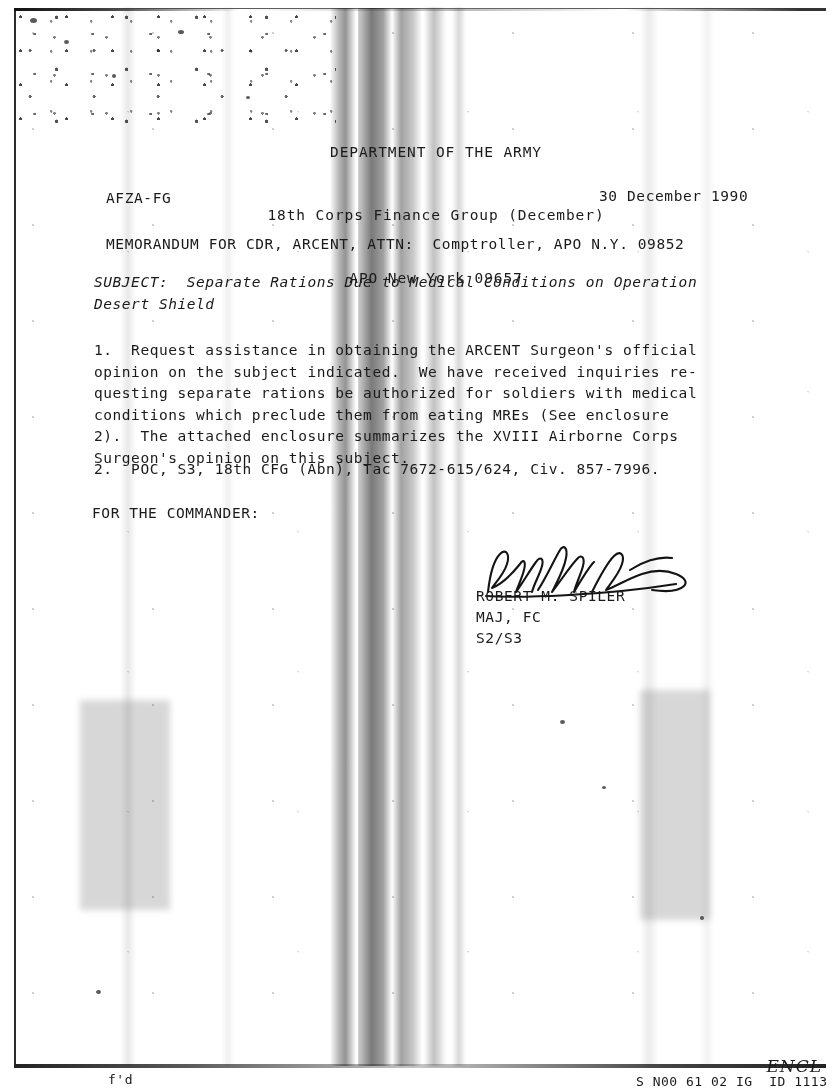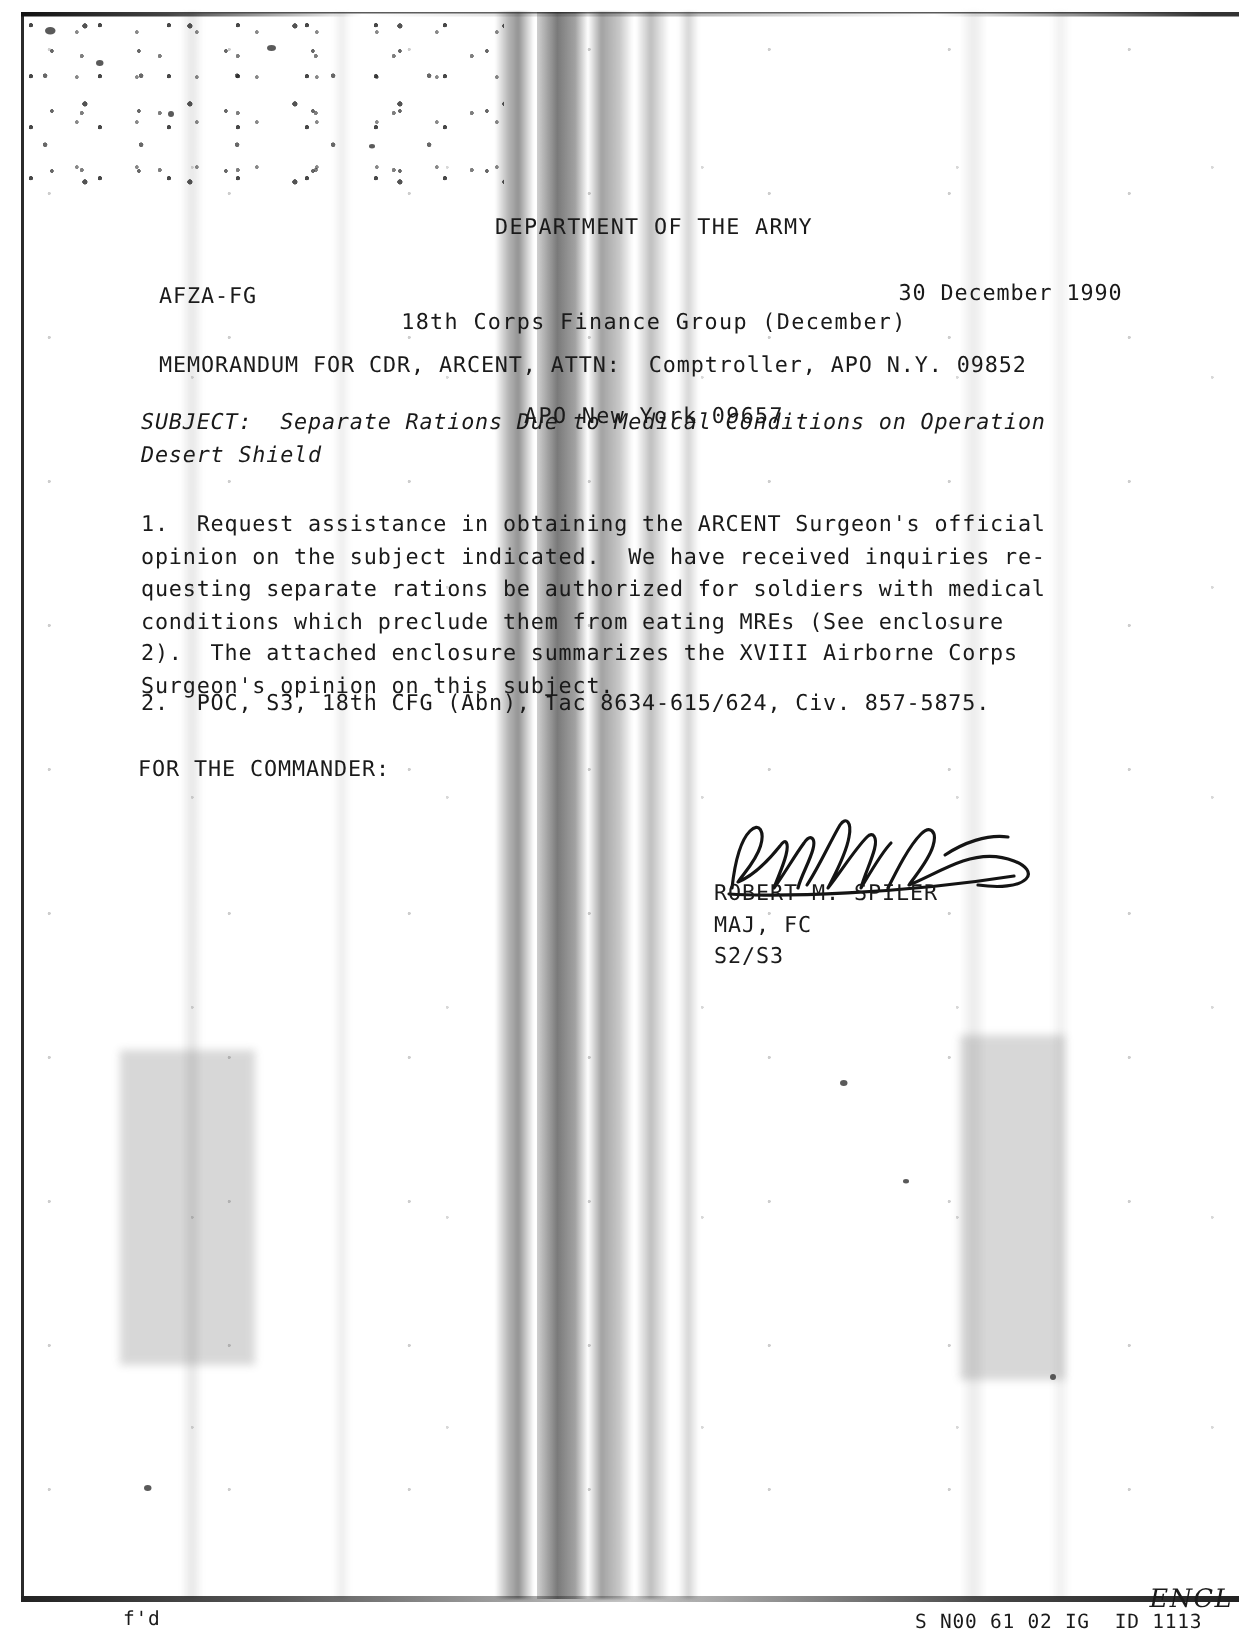--- a/index.html
+++ b/index.html
@@ -169,20 +169,21 @@
     top: 540px;
     width: 230px;
     height: 70px;
     pointer-events: none;
   }
   .footer-mark {
     position: absolute;
     font-size: 13px;
     letter-spacing: .5px;
     white-space: pre;
+    margin-left: 26px;
   }
   .encl-mark {
     position: absolute;
     right: 18px;
     top: 1056px;
     font-family: "DejaVu Serif", "Liberation Serif", serif;
     font-style: italic;
     font-size: 17px;
     letter-spacing: 1px;
   }
@@ -243,21 +244,21 @@
   <div class="para" style="left:94px; top:272px; width:700px;font-style:italic;">SUBJECT:  Separate Rations Due to Medical Conditions on Operation
 Desert Shield</div>
 
   <div class="para" style="left:94px; top:340px; width:712px;">1.  Request assistance in obtaining the ARCENT Surgeon's official
 opinion on the subject indicated.  We have received inquiries re-
 questing separate rations be authorized for soldiers with medical
 conditions which preclude them from eating MREs (See enclosure
 2).  The attached enclosure summarizes the XVIII Airborne Corps
 Surgeon's opinion on this subject.</div>
 
-  <div class="para" style="left:94px; top:459px; width:712px;">2.  POC, S3, 18th CFG (Abn), Tac 8634-615/624, Civ. 857-5875.</div>
+  <div class="para" style="left:94px; top:459px; width:712px;">2.  POC, S3, 18th CFG (Abn), Tac 7672-615/624, Civ. 857-7996.</div>
 
   <div class="doc-text" style="left:80px; top:503px;">FOR THE COMMANDER:</div>
 
   <svg class="signature" viewBox="0 0 230 70">
     <g fill="none" stroke="#141414" stroke-width="2.1" stroke-linecap="round" stroke-linejoin="round">
       <path d="M8 52 C10 34, 14 20, 20 14 C26 8, 30 14, 27 24 C24 34, 16 42, 12 48 C22 44, 32 34, 40 24 C44 18, 46 22, 44 30 C42 38, 38 46, 36 52 C42 44, 50 30, 56 22 C60 16, 64 18, 62 26 C60 34, 54 44, 52 52"></path>
       <path d="M58 50 C66 38, 74 20, 80 10 C84 4, 88 8, 86 18 C84 30, 76 44, 72 52 C80 42, 90 26, 98 18 C102 14, 105 18, 103 26 C101 34, 96 44, 94 52 C100 42, 108 28, 114 22"></path>
       <path d="M112 52 C118 40, 126 24, 134 16 C140 10, 145 14, 142 24 C139 34, 130 44, 126 50 C136 46, 150 38, 162 34 C174 30, 186 30, 196 34 C204 37, 208 42, 204 46 C199 51, 186 52, 172 50"></path>
       <path d="M150 30 C162 22, 178 16, 192 18"></path>
       <path d="M6 56 C40 58, 120 56, 196 44"></path>

